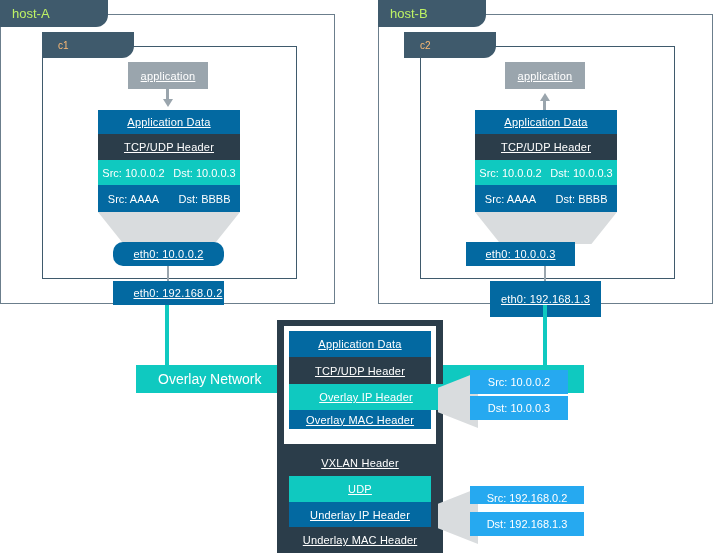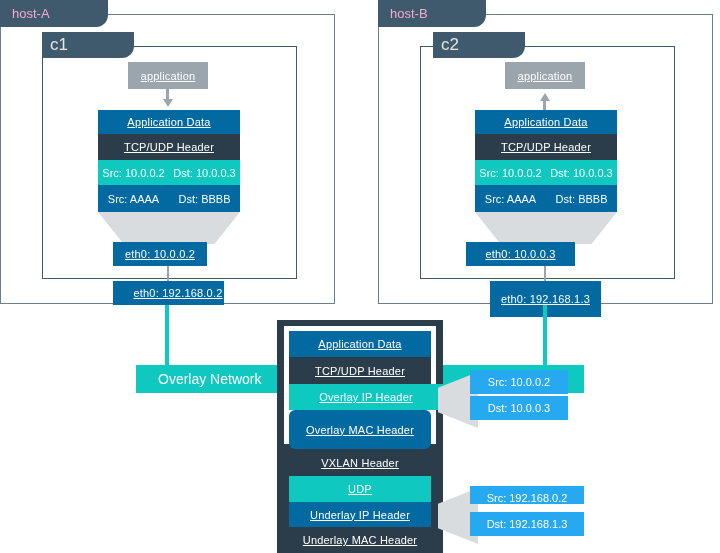--- a/index.html
+++ b/index.html
@@ -2,26 +2,26 @@
 <html><head>
 <meta charset="utf-8">
 <style>
   html,body{margin:0;padding:0;background:#ffffff;}
   body{width:720px;height:553px;position:relative;overflow:hidden;
        font-family:"Liberation Sans","DejaVu Sans",sans-serif;
        -webkit-font-smoothing:antialiased;}
   .abs{position:absolute;box-sizing:border-box;}
   
   .host-panel{border:1.5px solid #6b7e8c;background:#ffffff;}
-  .host-tab{background:#3f5a6c;color:#f9a8d4;font-size:13px;
+  .host-tab{background:#3f5a6c;color:#bef264;font-size:13px;
             display:flex;align-items:center;padding-left:12px;
             border-bottom-right-radius:12px;}
   .cont-panel{border:1.5px solid #3f5a6c;background:#ffffff;}
-  .cont-tab{background:#3f5a6c;color:#e5e5e5;font-size:17px;
-            display:flex;align-items:center;padding-left:8px;
+  .cont-tab{background:#3f5a6c;color:#fdba74;font-size:10px;
+            display:flex;align-items:center;padding-left:16px;
             border-bottom-right-radius:12px;}
   
   .blk{display:flex;align-items:center;justify-content:center;
        color:#ffffff;font-size:11px;letter-spacing:.2px;text-decoration:underline;}
   .blk-blue{background:#0369a1;}
   .blk-dark{background:#2b3d4a;}
   .blk-teal{background:#0fc9c0;}
   .blk-grey{background:#9aa5ad;color:#ffffff;}
   .split{display:flex;}
   .split>div{flex:1;display:flex;align-items:center;justify-content:center;
@@ -79,39 +79,39 @@
   <div>Dst: 10.0.0.3</div>
 </div>
 <div class="abs split blk-blue" style="left:98px;top:185px;width:142px;height:27px;">
   <div>Src: AAAA</div>
   <div>Dst: BBBB</div>
 </div>
 
 <div class="abs funnel" style="left:98px;top:212px;width:142px;height:32px;
             clip-path:polygon(0 0,100% 0,82% 100%,18% 100%);"></div>
 
-<div class="abs blk blk-blue" style="left:113px;top:242px;width:94px;height:24px;">
+<div class="abs blk blk-blue" style="left:113px;top:242px;width:111px;height:24px;border-radius:10px;">
   <span>eth0: 10.0.0.2</span>
 </div>
 
 <div class="abs vline" style="left:167px;top:266px;height:16px;"></div>
 
 <div class="abs blk blk-blue" style="left:113px;top:281px;width:111px;height:24px;padding-left:19px;">
   <span>eth0: 192.168.0.2</span>
 </div>
 
 <div class="abs tealline" style="left:165px;top:305px;height:65px;"></div>
 
 <div class="abs host-panel" style="left:378px;top:14px;width:335px;height:290px;"></div>
 <div class="abs host-tab" style="left:378px;top:0px;width:108px;height:27px;">
   <span>host-B</span>
 </div>
 
 <div class="abs cont-panel" style="left:420px;top:46px;width:255px;height:233px;"></div>
-<div class="abs cont-tab" style="left:433px;top:32px;width:92px;height:26px;">
+<div class="abs cont-tab" style="left:404px;top:32px;width:92px;height:26px;">
   <span>c2</span>
 </div>
 
 <div class="abs blk blk-grey" style="left:505px;top:62px;width:80px;height:27px;">
   <span>application</span>
 </div>
 
 <div class="abs arrow-up" style="left:540px;top:93px;"></div>
 <div class="abs arrow-stem" style="left:543px;top:100px;width:3px;height:10px;"></div>
 
@@ -152,21 +152,21 @@
 
 <div class="abs blk blk-blue" style="left:289px;top:331px;width:142px;height:26px;">
   <span>Application Data</span>
 </div>
 <div class="abs blk blk-dark" style="left:289px;top:357px;width:142px;height:27px;">
   <span>TCP/UDP Header</span>
 </div>
 <div class="abs blk blk-teal" style="left:289px;top:384px;width:154px;height:26px;">
   <span>Overlay IP Header</span>
 </div>
-<div class="abs blk blk-blue" style="left:289px;top:410px;width:142px;height:39px;border-radius:6px;">
+<div class="abs blk blk-blue" style="left:289px;top:410px;width:142px;height:19px;">
   <span>Overlay MAC Header</span>
 </div>
 
 <div class="abs blk blk-dark" style="left:289px;top:450px;width:142px;height:26px;">
   <span>VXLAN Header</span>
 </div>
 <div class="abs blk blk-teal" style="left:289px;top:476px;width:142px;height:26px;">
   <span>UDP</span>
 </div>
 <div class="abs blk blk-blue" style="left:289px;top:502px;width:142px;height:25px;">

